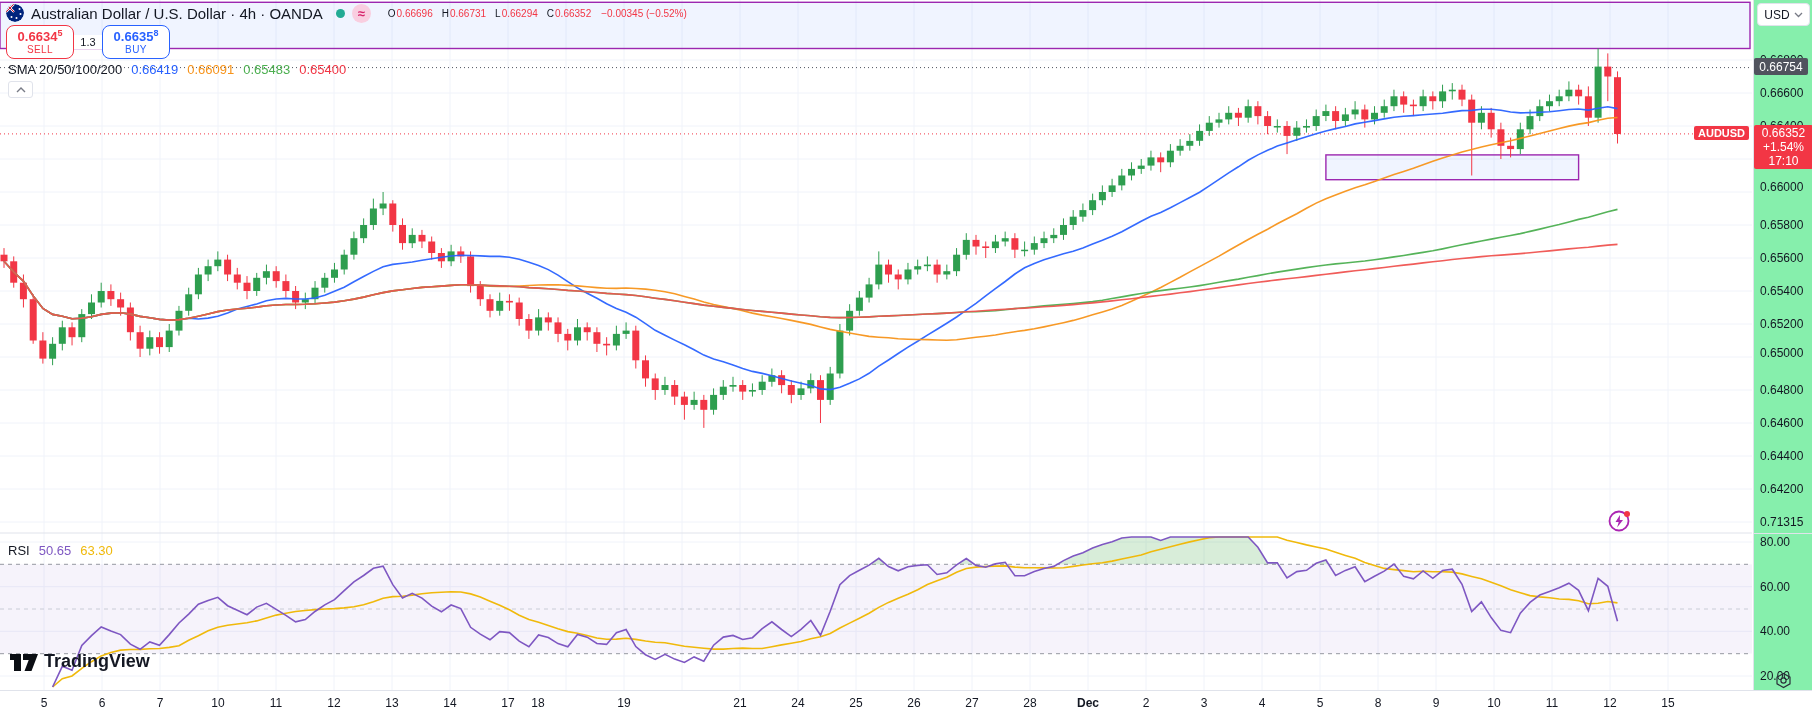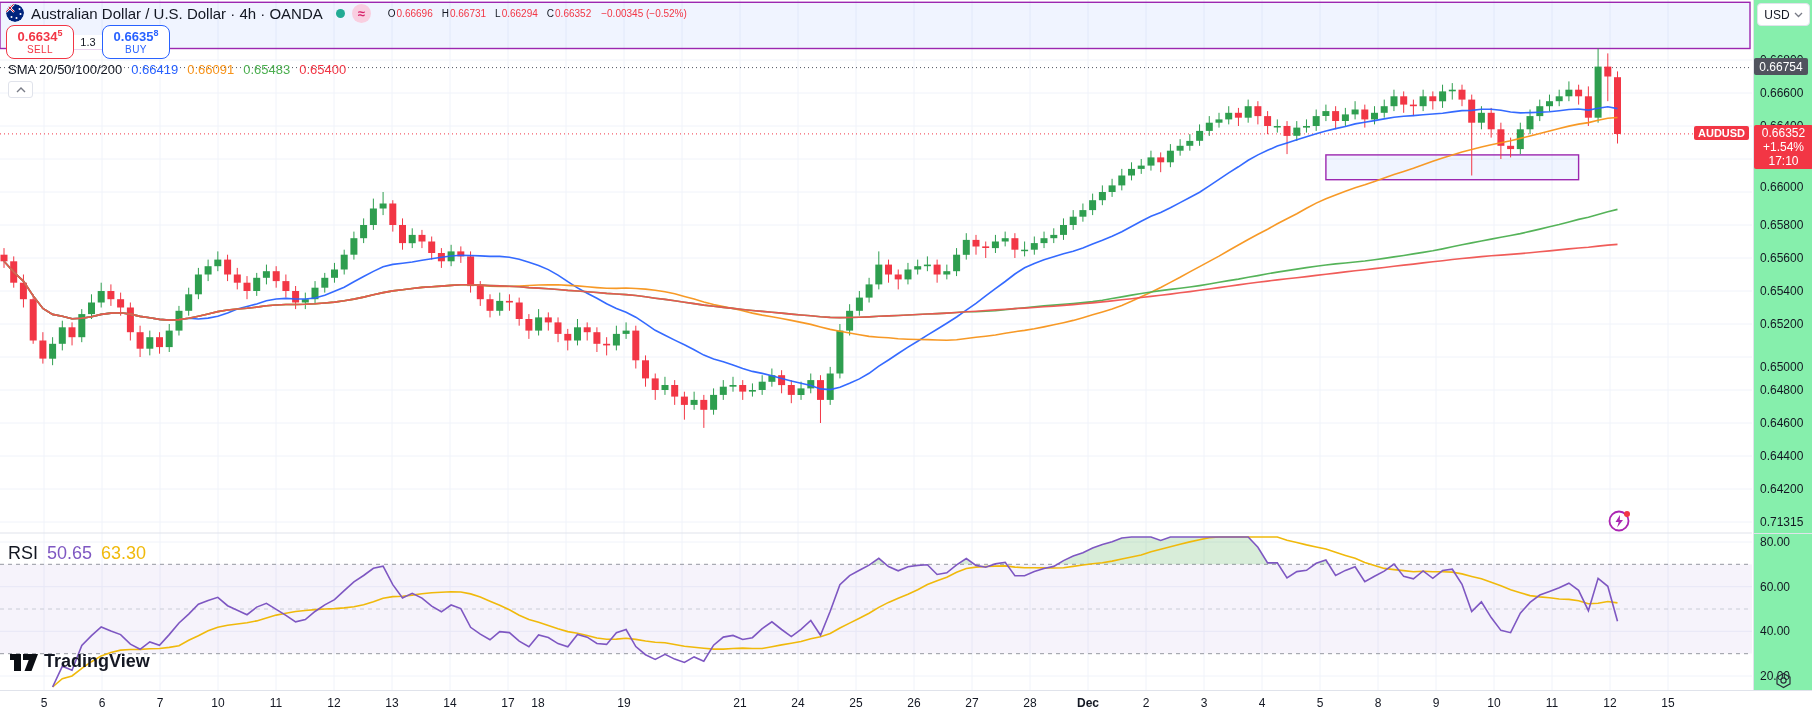--- a/index.html
+++ b/index.html
@@ -26,21 +26,21 @@
   .trade-price{font-size:13px;font-weight:bold;}
   .trade-price sup{font-size:9px;}
   .trade-cap{font-size:10px;letter-spacing:.4px;}
   #spread{width:28px;text-align:center;font-size:11px;color:#131722;background:#fff;padding:1px 0;}
   
   #sma-row{left:8px;top:62px;display:flex;gap:9px;font-size:13px;align-items:center;}
   
   #collapse-btn{left:8px;top:81px;width:23px;height:15px;border:1px solid #e0e3eb;border-radius:3px;
       background:#fff;display:flex;align-items:center;justify-content:center;cursor:pointer;}
   
-  #rsi-row{left:8px;top:543px;display:flex;gap:9px;font-size:18px;}
+  #rsi-row{left:8px;top:543px;display:flex;gap:9px;font-size:13px;}
   
   #price-axis{left:1753px;top:0;width:59px;height:690px;border-left:1px solid #e0e3eb;background:#86efac;}
   .pa-label{position:absolute;left:6px;font-size:12px;color:#131722;white-space:nowrap;}
   #usd-box{position:absolute;left:3px;top:3px;width:51px;height:21px;border:1px solid #e0e3eb;border-radius:4px;
       display:flex;align-items:center;justify-content:center;gap:4px;font-size:12px;background:#fff;cursor:pointer;}
   #high-badge{position:absolute;left:0;top:58px;width:54px;height:17px;color:#fff;font-size:12px;
       display:flex;align-items:center;justify-content:center;border-radius:2px;}
   #last-badge{position:absolute;left:0;top:125px;width:59px;color:#fff;font-size:12px;line-height:14px;
       text-align:center;border-radius:2px;padding:1px 0;}
   #pane-sep-axis{position:absolute;left:0;top:533px;width:100%;height:1px;background:#e0e3eb;}
@@ -545,21 +545,21 @@
     <div id="labels-holder">
         <div class="pa-label" style="top: 53px;">0.66800</div>
         <div class="pa-label" style="top: 86px;">0.66600</div>
         <div class="pa-label" style="top: 119px;">0.66400</div>
         <div class="pa-label" style="top: 152px;">0.66200</div>
         <div class="pa-label" style="top: 180px;">0.66000</div>
         <div class="pa-label" style="top: 218px;">0.65800</div>
         <div class="pa-label" style="top: 251px;">0.65600</div>
         <div class="pa-label" style="top: 284px;">0.65400</div>
         <div class="pa-label" style="top: 317px;">0.65200</div>
-        <div class="pa-label" style="top: 360px;">0.65000</div>
+        <div class="pa-label" style="top: 346px;">0.65000</div>
         <div class="pa-label" style="top: 383px;">0.64800</div>
         <div class="pa-label" style="top: 416px;">0.64600</div>
         <div class="pa-label" style="top: 449px;">0.64400</div>
         <div class="pa-label" style="top: 482px;">0.64200</div>
         <div class="pa-label" style="top: 515px;">0.71315</div>
         <div class="pa-label" style="top: 535px;">80.00</div>
         <div class="pa-label" style="top: 580px;">60.00</div>
         <div class="pa-label" style="top: 624px;">40.00</div>
         <div class="pa-label" style="top: 669px;">20.00</div>
       </div>

